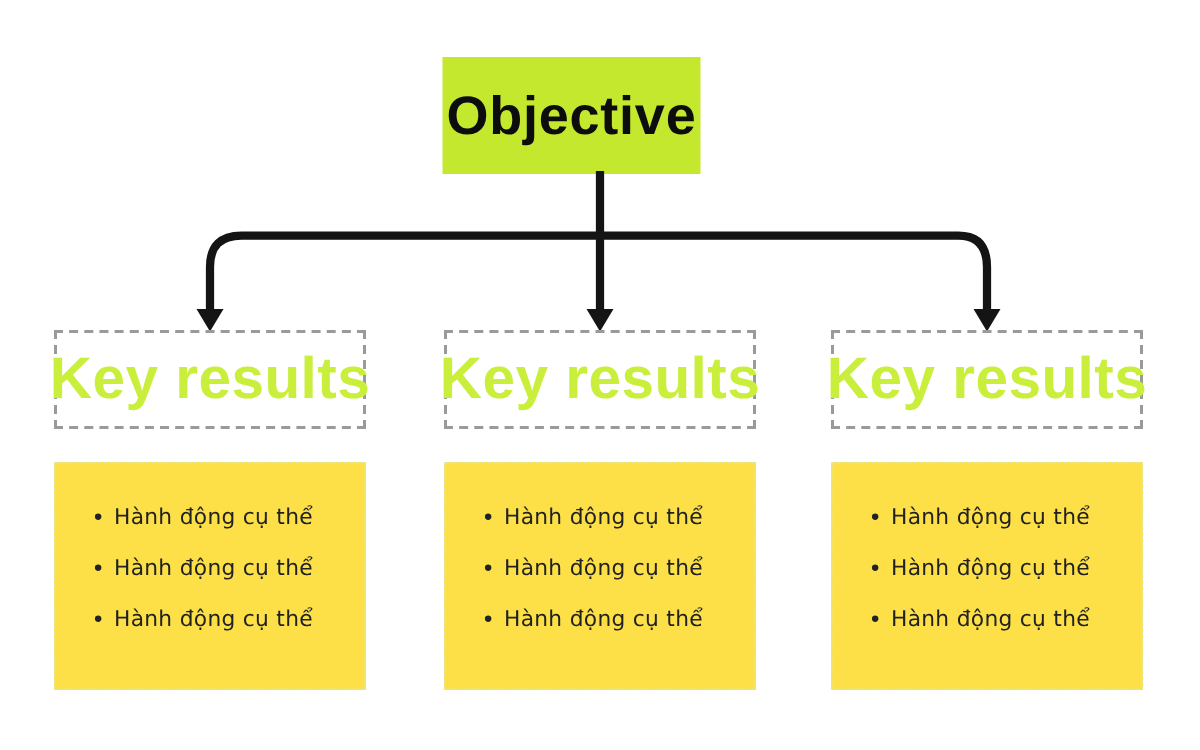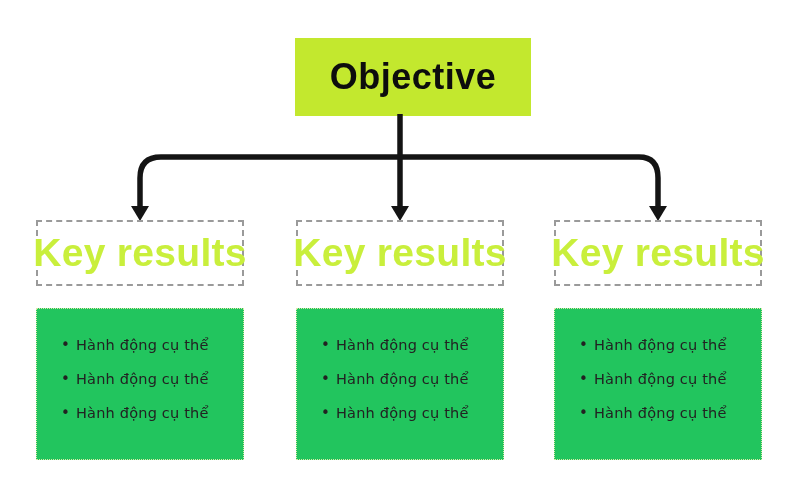--- a/index.html
+++ b/index.html
@@ -11,21 +11,21 @@
     width: 800px;
     height: 500px;
     background: var(--background, #ffffff);
     font-family: "Liberation Sans", sans-serif;
     overflow: hidden;
   }
   .objective-box {
     position: absolute;
     left: 295px;
     top: 38px;
-    width: 236px;
+    width: 172px;
     height: 78px;
     background: var(--lime, #c3e82e);
     display: flex;
     align-items: center;
     justify-content: center;
   }
   .objective-box span {
     font-size: 36px;
     font-weight: 800;
     letter-spacing: 0.5px;
@@ -70,21 +70,21 @@
   .col-1 { left: 36px; }
   .col-2 { left: 296px; }
   .col-3 { left: 554px; }
   .actions-box {
     position: absolute;
     top: 308px;
     width: 208px;
     height: 152px;
     box-sizing: border-box;
     border: 1px dotted var(--actions-border, #dce9a8);
-    background: #22c55e;
+    background: #fde047;
   }
   .actions-list {
     list-style: none;
     margin: 0;
     padding: 26px 6px 0 24px;
   }
   .actions-list li {
     position: relative;
     padding-left: 15px;
     margin-bottom: 13px;

